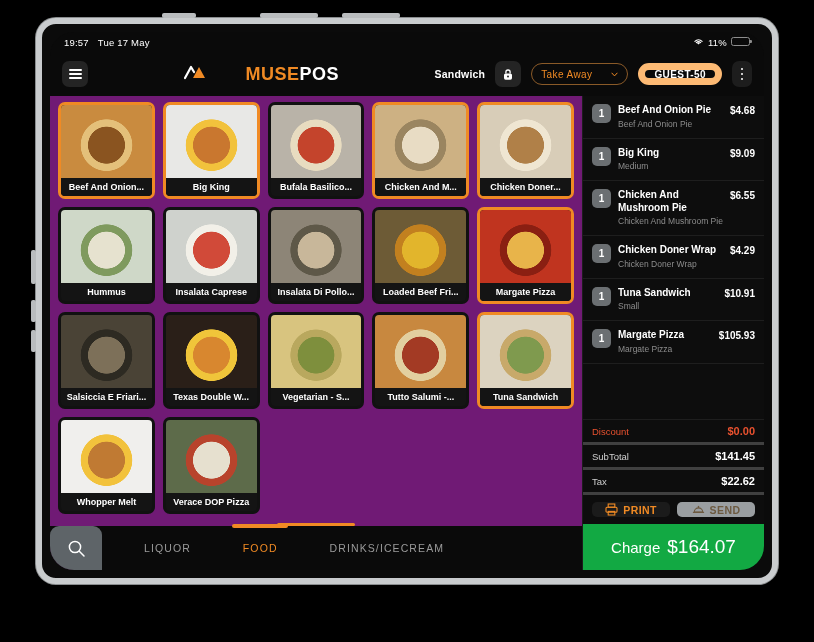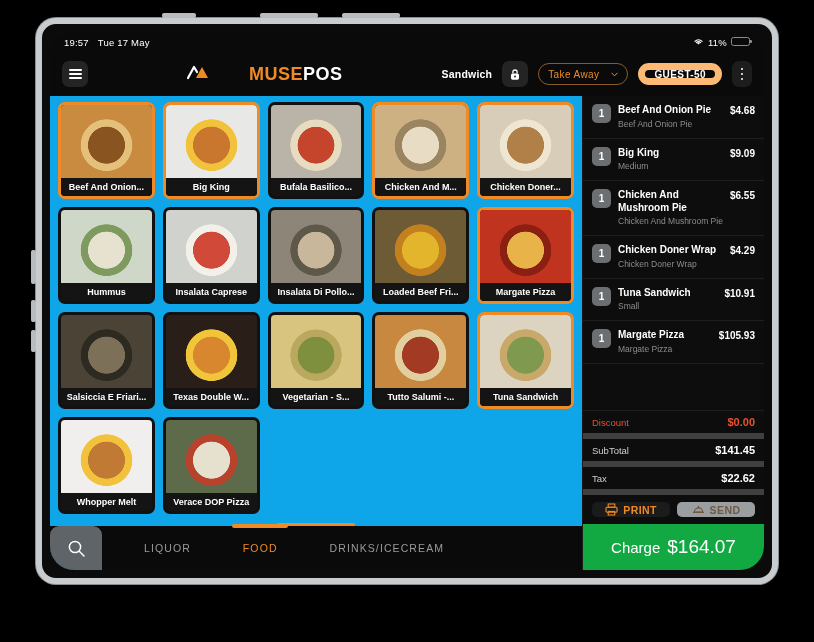--- a/index.html
+++ b/index.html
@@ -78,32 +78,32 @@
     flex: 1; display: flex; align-items: center; justify-content: center; gap: 6px;
   }
   .brand-mark { display: block; }
   .brand-txt { font-size: 18px; font-weight: bold; letter-spacing: .5px; margin-left: 32px; }
   .brand-muse { color: #f08a24; }
   .brand-pos { color: #ffffff; }
 
   .store { color: #fff; font-size: 10.5px; font-weight: bold; letter-spacing: .2px; }
   .pill {
     height: 22px; border-radius: 11px; display: flex; align-items: center;
-    padding: 0 9px; gap: 12px; font-size: 10px; letter-spacing: .4px; white-space: nowrap;
+    padding: 0 9px; gap: 19px; font-size: 10px; letter-spacing: .4px; white-space: nowrap;
   }
   .pill-order { border: 1px solid #8a5a28; color: #f08a24; }
   .pill-guest { border: 7px solid #fdba74; color: #ffffff; font-weight: bold; }
   .dots { display: flex; flex-direction: column; gap: 2.5px; align-items: center; }
   .dots i { width: 2.6px; height: 2.6px; border-radius: 50%; background: #fff; display: block; }
 
   
   .body { flex: 1; display: flex; min-height: 0; }
 
   
-  .catalog { flex: 1; display: flex; flex-direction: column; min-width: 0; background: #0ea5e9; }
+  .catalog { flex: 1; display: flex; flex-direction: column; min-width: 0; background: #701a75; }
   .grid-wrap { flex: 1; padding: 6px 8px 0 8px; overflow: hidden; position: relative; }
   .grid { display: grid; grid-template-columns: repeat(5, 1fr); gap: 8px; }
   .tile {
     background: #111111;
     border-radius: 7px;
     border: 3px solid transparent;
     overflow: hidden;
     height: 97px;
     display: flex; flex-direction: column;
   }
@@ -162,21 +162,21 @@
     display: flex; align-items: center; justify-content: center;
   }
   .oinfo { flex: 1; min-width: 0; }
   .oname { color: #fff; font-size: 10px; font-weight: bold; line-height: 12.5px; }
   .osub { color: #8d8d8d; font-size: 8.5px; line-height: 11px; margin-top: 2px; }
   .oprice { color: #fff; font-size: 10px; font-weight: bold; white-space: nowrap; padding-top: 1px; }
 
   .totals { border-top: 1px solid #1e1e1e; }
   .trow {
     display: flex; justify-content: space-between; align-items: center;
-    padding: 5px 9px; border-bottom: 6px solid #404040;
+    padding: 5px 9px; border-bottom: 3px solid #404040;
   }
   .tlabel { font-size: 9.5px; color: #cfcfcf; }
   .tvalue { font-size: 11px; color: #ffffff; font-weight: bold; }
   .trow.discount .tlabel, .trow.discount .tvalue { color: #e8512f; }
 
   .actions { display: flex; gap: 7px; padding: 7px 9px; }
   .abtn {
     flex: 1; height: 15px; border-radius: 5px;
     display: flex; align-items: center; justify-content: center; gap: 5px;
     font-size: 10.5px; font-weight: bold; letter-spacing: .4px;

